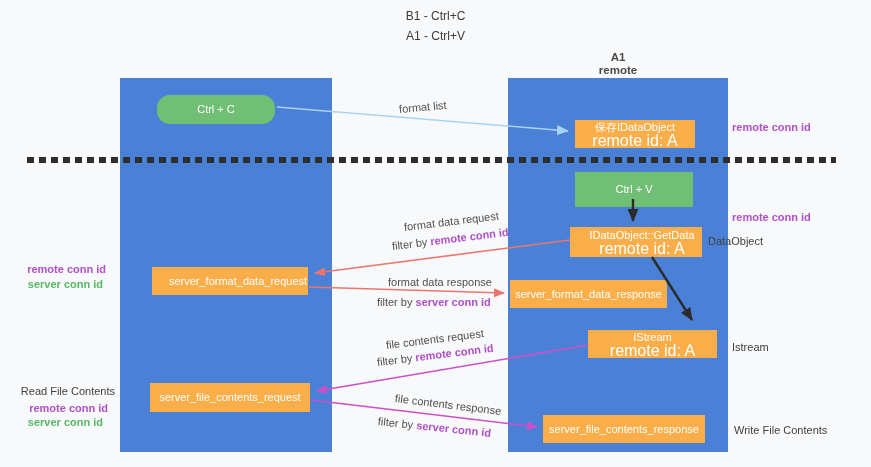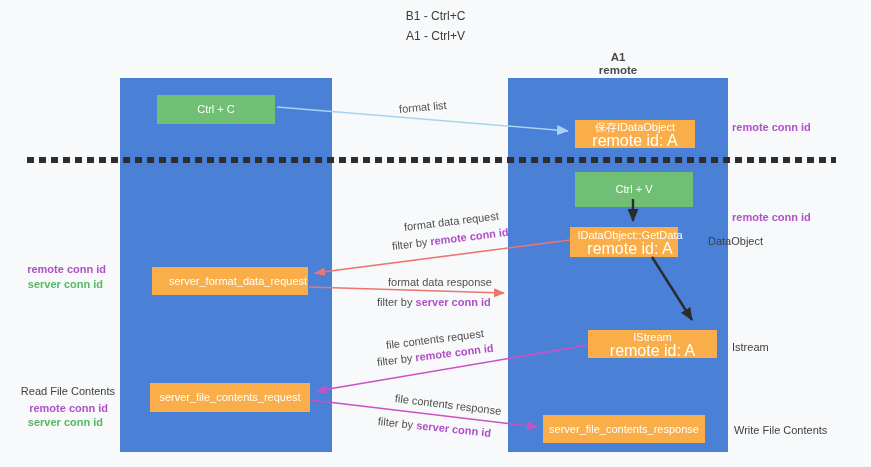--- a/index.html
+++ b/index.html
@@ -62,42 +62,45 @@
   <div class="lifeline-head" style="left:558px; top:51px;font-weight:bold;">
     <div>A1</div>
     <div>remote</div>
   </div>
 
   <div class="panel panel-left"></div>
   <div class="panel panel-right"></div>
 
   <div class="dashline"></div>
 
-  <div class="node node-green" style="left:157px; top:95px; width:118px; height:29px;">
+  <div class="node node-green" style="left:157px; top:95px; width:118px; height:29px;border-radius:13px;">
     <div>Ctrl + C</div>
   </div>
 
   <div class="node node-orange" style="left:575px; top:120px; width:120px; height:28px;">
     <div class="l1">保存IDataObject</div>
     <div class="l2">remote id: A</div>
   </div>
 
   <div class="node node-green" style="left:575px; top:172px; width:118px; height:35px;">
     <div>Ctrl + V</div>
   </div>
 
-  <div class="node node-orange" style="left:570px; top:227px; width:108px; height:30px;padding-left:12px;">
+  <div class="node node-orange" style="left:570px; top:227px; width:132px; height:30px;padding-left:12px;">
     <div class="l1">IDataObject::GetData</div>
     <div class="l2">remote id: A</div>
   </div>
 
   <div class="node node-orange" style="left:152px; top:267px; width:156px; height:28px;padding-left:16px;">
     <div>server_format_data_request</div>
   </div>
 
+  <div class="node node-orange" style="left:510px; top:280px; width:157px; height:28px;">
+    <div>server_format_data_response</div>
+  </div>
 
   <div class="node node-orange" style="left:588px; top:330px; width:129px; height:28px;">
     <div class="l1">IStream</div>
     <div class="l2">remote id: A</div>
   </div>
 
   <div class="node node-orange" style="left:543px; top:415px; width:162px; height:28px;">
     <div>server_file_contents_response</div>
   </div>
 

